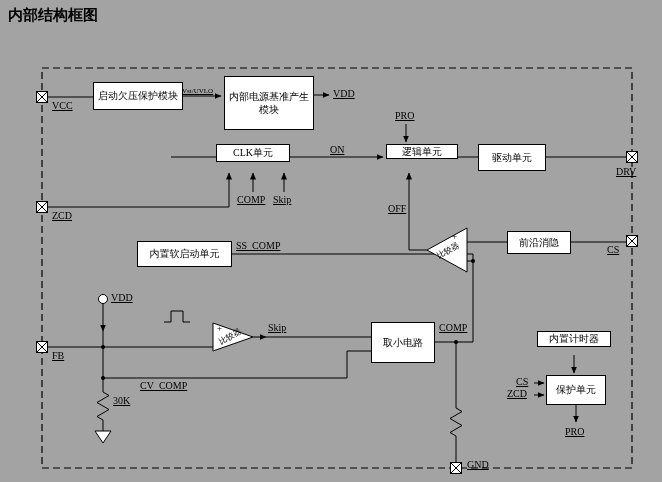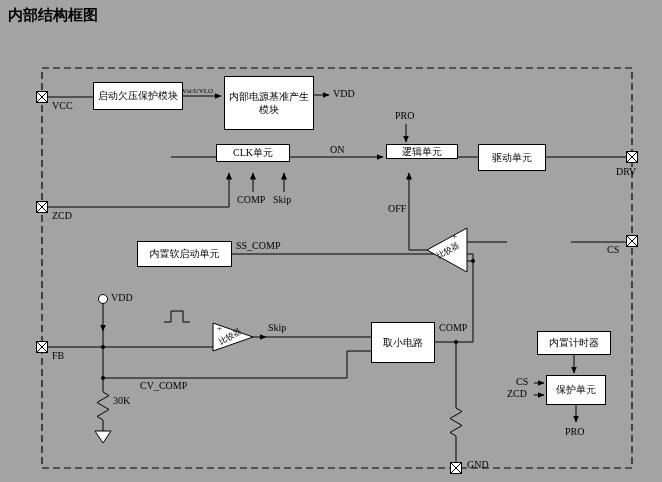--- a/index.html
+++ b/index.html
@@ -12,21 +12,21 @@
     position:absolute; left:8px; top:6px;
     font-family:"Liberation Sans","DejaVu Sans",sans-serif;
     font-weight:bold; font-size:15px;
   }
   .block {
     position:absolute; box-sizing:border-box;
     border:1px solid #000; background:#fff;
     display:flex; align-items:center; justify-content:center;
     text-align:center; font-size:10px; line-height:1.35; padding:1px 3px;
   }
-  .lbl { position:absolute; font-size:10px; white-space:nowrap; }
+  .lbl { position:absolute; font-size:10px; white-space:nowrap;text-decoration:underline; }
   .lbl-sm { font-size:7px; }
   .cmp-text { position:absolute; font-size:8px; width:36px; text-align:center; transform:rotate(-29deg); }
   .plus { position:absolute; font-size:9px; }
   svg.wires { position:absolute; left:0; top:0; }
 </style>
 </head>
 <body>
 
 <div class="canvas">
 
@@ -144,23 +144,24 @@
     </g>
   </svg>
 
   <div class="title">内部结构框图</div>
 
   <div class="block" style="left:93px;top:82px;width:90px;height:28px">启动欠压保护模块</div>
   <div class="block" style="left:224px;top:76px;width:90px;height:54px">内部电源基准产生模块</div>
   <div class="block" style="left:216px;top:144px;width:74px;height:18px">CLK单元</div>
   <div class="block" style="left:386px;top:144px;width:72px;height:15px">逻辑单元</div>
   <div class="block" style="left:478px;top:144px;width:68px;height:27px">驱动单元</div>
+  <div class="block" style="left:507px;top:231px;width:64px;height:23px">前沿消隐</div>
   <div class="block" style="left:137px;top:241px;width:95px;height:26px">内置软启动单元</div>
   <div class="block" style="left:371px;top:322px;width:64px;height:41px">取小电路</div>
-  <div class="block" style="left:537px;top:331px;width:74px;height:24px">内置计时器</div>
+  <div class="block" style="left:537px;top:331px;width:74px;height:16px">内置计时器</div>
   <div class="block" style="left:546px;top:375px;width:60px;height:30px">保护单元</div>
 
   <span class="cmp-text" style="left:430px;top:245px">比较器</span>
   <span class="plus" style="left:452px;top:231px">+</span>
   <span class="cmp-text" style="left:212px;top:331px">比较器</span>
   <span class="plus" style="left:217px;top:323px">+</span>
 
   <span class="lbl" style="left:52px;top:100px">VCC</span>
   <span class="lbl" style="left:52px;top:210px">ZCD</span>
   <span class="lbl" style="left:52px;top:350px">FB</span>

